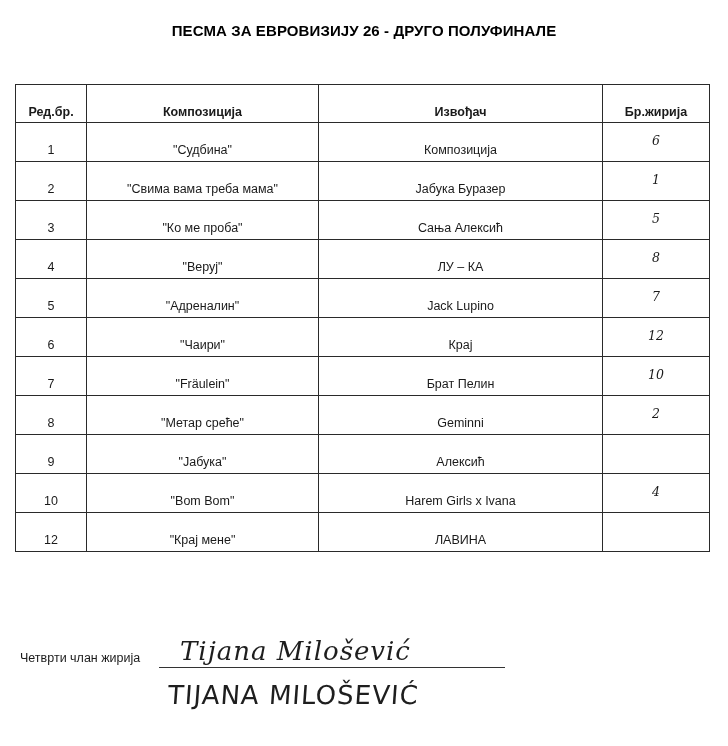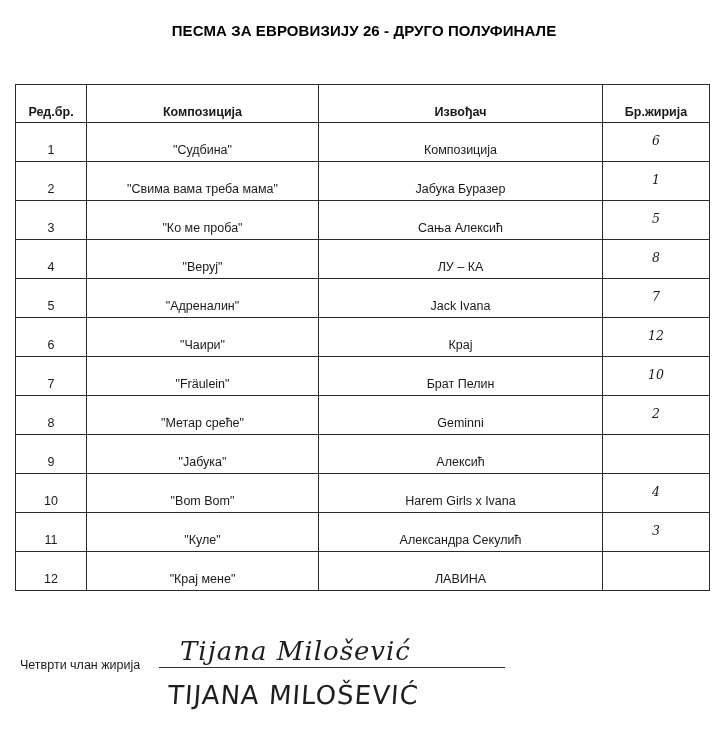--- a/index.html
+++ b/index.html
@@ -26,21 +26,21 @@
   .col-num { width: 71px; }
   .col-comp { width: 232px; }
   .col-perf { width: 284px; }
   .col-pts { width: 107px; }
   .pts {
     font-family: "DejaVu Serif", serif; font-style: italic;
     font-size: 24px; color: #222; vertical-align: middle !important;
     padding: 0 0 2px 0 !important; line-height: 1;
   }
   .footer {
-    position: absolute; left: 20px; top: 651px; font-size: 12.5px; color: #1a1a1a; margin-top: 7px;
+    position: absolute; left: 20px; top: 651px; font-size: 12.5px; color: #1a1a1a;
   }
   .sig-line {
     position: absolute; left: 159px; top: 667px; width: 346px; height: 0;
     border-top: 1.3px solid #333;
   }
   .sig1 {
     position: absolute; left: 180px; top: 636px;
     font-family: "DejaVu Serif", serif; font-style: italic; font-size: 26px; color: #1e1e1e;
     letter-spacing: 1px;
   }
@@ -91,21 +91,21 @@
     </tr>
     <tr>
       <td>4</td>
       <td>"Веруј"</td>
       <td>ЛУ – КА</td>
       <td class="pts">8</td>
     </tr>
     <tr>
       <td>5</td>
       <td>"Адреналин"</td>
-      <td>Jack Ivana</td>
+      <td>Jack Lupino</td>
       <td class="pts">7</td>
     </tr>
     <tr>
       <td>6</td>
       <td>"Чаири"</td>
       <td>Крај</td>
       <td class="pts">12</td>
     </tr>
     <tr>
       <td>7</td>
@@ -125,26 +125,20 @@
       <td>Алексић</td>
       <td class="pts"></td>
     </tr>
     <tr>
       <td>10</td>
       <td>"Bom Bom"</td>
       <td>Harem Girls x Ivana</td>
       <td class="pts">4</td>
     </tr>
     <tr>
-      <td>11</td>
-      <td>"Куле"</td>
-      <td>Александра Секулић</td>
-      <td class="pts">3</td>
-    </tr>
-    <tr>
       <td>12</td>
       <td>"Крај мене"</td>
       <td>ЛАВИНА</td>
       <td class="pts"></td>
     </tr>
   </tbody>
 </table>
 
 <div class="footer">Четврти члан жирија</div>
 <div class="sig-line"></div>

